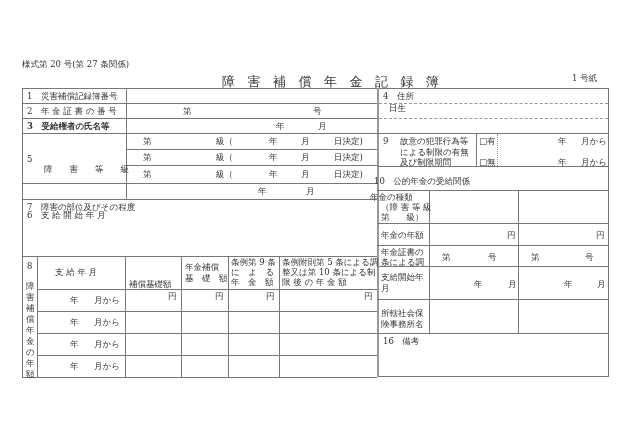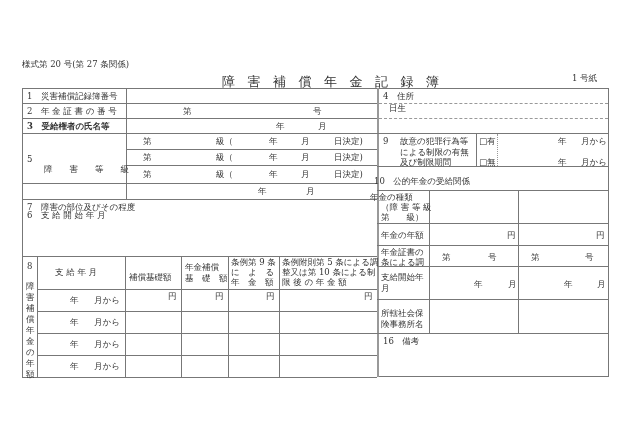--- a/index.html
+++ b/index.html
@@ -148,21 +148,21 @@
   <div class="line h" style="left:37px;top:311px;width:340px;"></div>
   <div class="line h" style="left:37px;top:333px;width:340px;"></div>
   <div class="line h" style="left:37px;top:355px;width:340px;"></div>
 
   <div class="t" style="left:27px;top:262px;">8</div>
   <div class="t" style="left:26px;top:281px;line-height:11px;white-space:normal;width:10px;">
     <span>障</span><span>害</span><span>補</span><span>償</span><span>年</span><span>金</span><span>の</span><span>年</span><span>額</span>
   </div>
 
   <div class="t" style="left:55px;top:268px;">支 給 年 月</div>
-  <div class="t" style="left:129px;top:273px;">補償基礎額</div>
+  <div class="t" style="left:129px;top:280px;">補償基礎額</div>
   <div class="t" style="left:185px;top:263px;">年金補償</div>
   <div class="t" style="left:185px;top:274px;">基　礎　額</div>
   <div class="t" style="left:231px;top:258px;">条例第 9 条</div>
   <div class="t" style="left:231px;top:268px;">に　よ　る</div>
   <div class="t" style="left:231px;top:278px;">年　金　額</div>
   <div class="t" style="left:282px;top:258px;">条例附則第 5 条による調</div>
   <div class="t" style="left:282px;top:268px;">整又は第 10 条による制</div>
   <div class="t" style="left:282px;top:278px;">限 後 の 年 金 額</div>
 
   <div class="t" style="left:70px;top:296px;">年</div>

